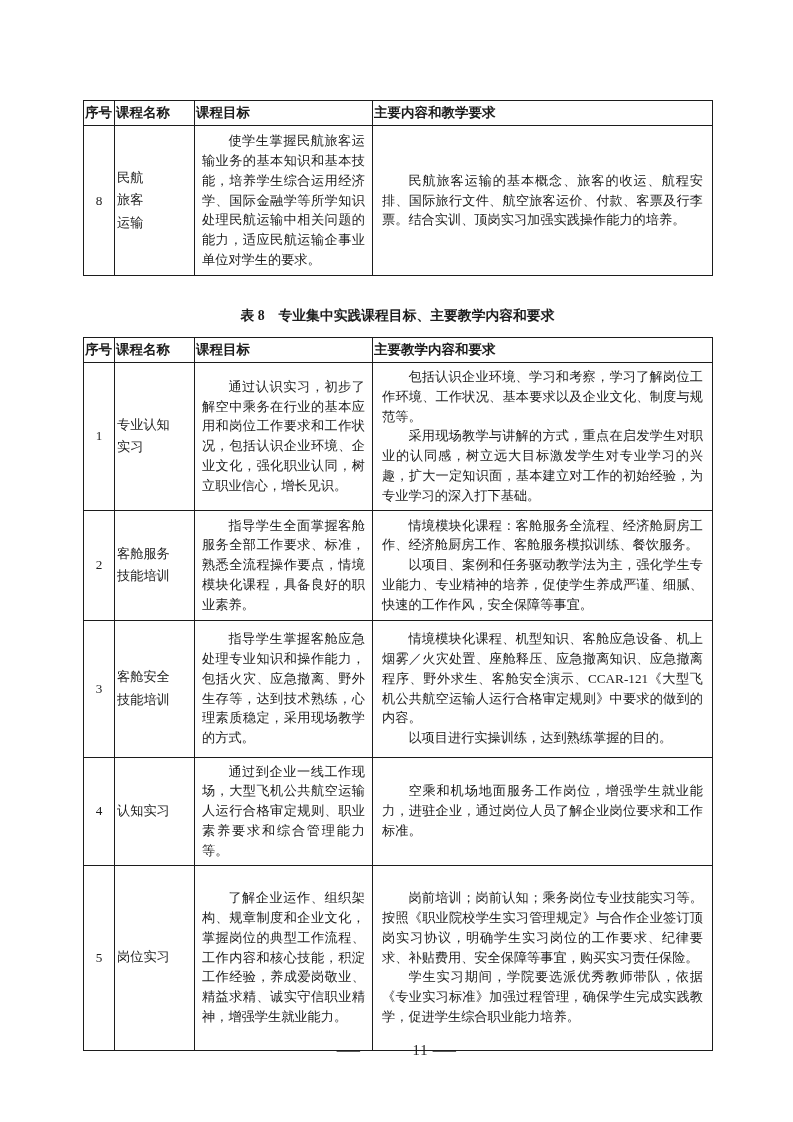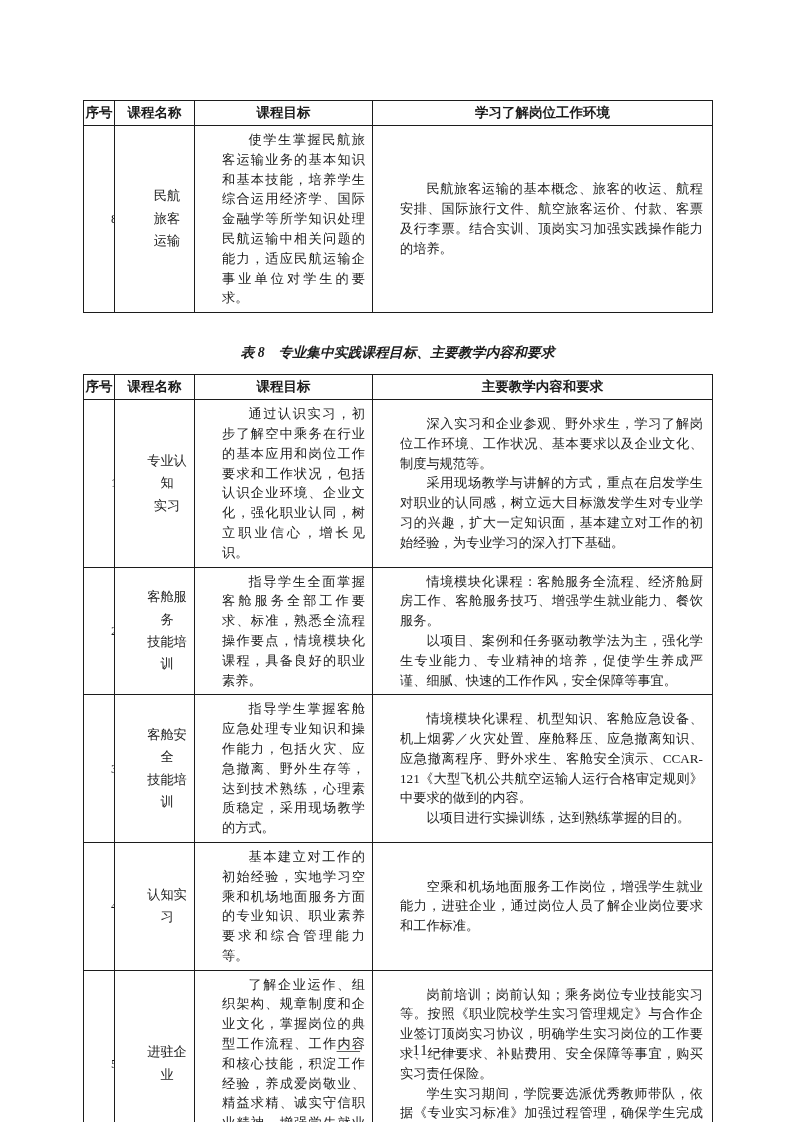--- a/index.html
+++ b/index.html
@@ -23,50 +23,48 @@
     border-collapse: collapse;
     table-layout: fixed;
     width: 629px;
   }
   .doc-table th, .doc-table td {
     border: 1px solid #1c1c1c;
     font-weight: normal;
     vertical-align: middle;
     font-size: 13.2px;
     overflow: hidden;
-    padding-left: 27px;
   }
   .doc-table th {
     font-weight: bold;
     font-size: 13.5px;
-    text-align: center;
+    text-align: left;
     padding: 3px 1px;
     height: 17px;
   }
   .c-no { text-align: center; }
   .c-name {
-    text-align: center;
+    text-align: left;
     white-space: pre-line;
     line-height: 1.7;
     padding: 2px;
   }
   .c-obj  { padding: 4px 7px; }
   .c-cont { padding: 4px 9px; }
   .doc-table p {
     margin: 0;
     text-indent: 2em;
     text-align: justify;
     line-height: 1.5;
   }
   .caption {
     margin: 31px 0 12px 0;
     text-align: center;
     font-weight: bold;
     font-size: 13.8px;
-    font-style: italic;
   }
   .footer {
     position: absolute;
     top: 1042px;
     left: 0;
     width: 793px;
     text-align: center;
     font-size: 14.5px;
     color: #1c1c1c;
   }
@@ -84,21 +82,21 @@
         <col style="width:31px">
           <col style="width:80px">
           <col style="width:178px">
           <col style="width:340px">
       </colgroup>
       <tbody>
           <tr>
         <th>序号</th>
         <th>课程名称</th>
         <th>课程目标</th>
-        <th>学习了解岗位工作环境</th>
+        <th>主要内容和教学要求</th>
       </tr>
       <tr style="height:150px">
         <td class="c-no">8</td>
         <td class="c-name">民航
 旅客
 运输</td>
         <td class="c-obj">
           <p>使学生掌握民航旅客运输业务的基本知识和基本技能，培养学生综合运用经济学、国际金融学等所学知识处理民航运输中相关问题的能力，适应民航运输企事业单位对学生的要求。</p>
         </td>
         <td class="c-cont">
@@ -126,34 +124,34 @@
       </tr>
 
       <tr style="height:128px">
         <td class="c-no">1</td>
         <td class="c-name">专业认知
 实习</td>
         <td class="c-obj">
           <p>通过认识实习，初步了解空中乘务在行业的基本应用和岗位工作要求和工作状况，包括认识企业环境、企业文化，强化职业认同，树立职业信心，增长见识。</p>
         </td>
         <td class="c-cont">
-          <p>深入实习和企业参观、野外求生，学习了解岗位工作环境、工作状况、基本要求以及企业文化、制度与规范等。</p>
+          <p>包括认识企业环境、学习和考察，学习了解岗位工作环境、工作状况、基本要求以及企业文化、制度与规范等。</p>
           <p>采用现场教学与讲解的方式，重点在启发学生对职业的认同感，树立远大目标激发学生对专业学习的兴趣，扩大一定知识面，基本建立对工作的初始经验，为专业学习的深入打下基础。</p>
         </td>
       </tr>
 
       <tr style="height:110px">
         <td class="c-no">2</td>
         <td class="c-name">客舱服务
 技能培训</td>
         <td class="c-obj">
           <p>指导学生全面掌握客舱服务全部工作要求、标准，熟悉全流程操作要点，情境模块化课程，具备良好的职业素养。</p>
         </td>
         <td class="c-cont">
-          <p>情境模块化课程：客舱服务全流程、经济舱厨房工作、客舱服务技巧、增强学生就业能力、餐饮服务。</p>
+          <p>情境模块化课程：客舱服务全流程、经济舱厨房工作、经济舱厨房工作、客舱服务模拟训练、餐饮服务。</p>
           <p>以项目、案例和任务驱动教学法为主，强化学生专业能力、专业精神的培养，促使学生养成严谨、细腻、快速的工作作风，安全保障等事宜。</p>
         </td>
       </tr>
 
       <tr style="height:137px">
         <td class="c-no">3</td>
         <td class="c-name">客舱安全
 技能培训</td>
         <td class="c-obj">
           <p>指导学生掌握客舱应急处理专业知识和操作能力，包括火灾、应急撤离、野外生存等，达到技术熟练，心理素质稳定，采用现场教学的方式。</p>
@@ -161,30 +159,30 @@
         <td class="c-cont">
           <p>情境模块化课程、机型知识、客舱应急设备、机上烟雾／火灾处置、座舱释压、应急撤离知识、应急撤离程序、野外求生、客舱安全演示、CCAR-121《大型飞机公共航空运输人运行合格审定规则》中要求的做到的内容。</p>
           <p>以项目进行实操训练，达到熟练掌握的目的。</p>
         </td>
       </tr>
 
       <tr style="height:92px">
         <td class="c-no">4</td>
         <td class="c-name">认知实习</td>
         <td class="c-obj">
-          <p>基本建立对工作的初始经验，实地学习空乘和机场地面服务方面的专业知识、职业素养要求和综合管理能力等。</p>
+          <p>通过到企业一线工作现场，大型飞机公共航空运输人运行合格审定规则、职业素养要求和综合管理能力等。</p>
         </td>
         <td class="c-cont">
           <p>空乘和机场地面服务工作岗位，增强学生就业能力，进驻企业，通过岗位人员了解企业岗位要求和工作标准。</p>
         </td>
       </tr>
 
       <tr style="height:185px">
         <td class="c-no">5</td>
-        <td class="c-name">进驻企业</td>
+        <td class="c-name">岗位实习</td>
         <td class="c-obj">
           <p>了解企业运作、组织架构、规章制度和企业文化，掌握岗位的典型工作流程、工作内容和核心技能，积淀工作经验，养成爱岗敬业、精益求精、诚实守信职业精神，增强学生就业能力。</p>
         </td>
         <td class="c-cont">
           <p>岗前培训；岗前认知；乘务岗位专业技能实习等。按照《职业院校学生实习管理规定》与合作企业签订顶岗实习协议，明确学生实习岗位的工作要求、纪律要求、补贴费用、安全保障等事宜，购买实习责任保险。</p>
           <p>学生实习期间，学院要选派优秀教师带队，依据《专业实习标准》加强过程管理，确保学生完成实践教学，促进学生综合职业能力培养。</p>
         </td>
       </tr>
     </tbody>
       </table>

